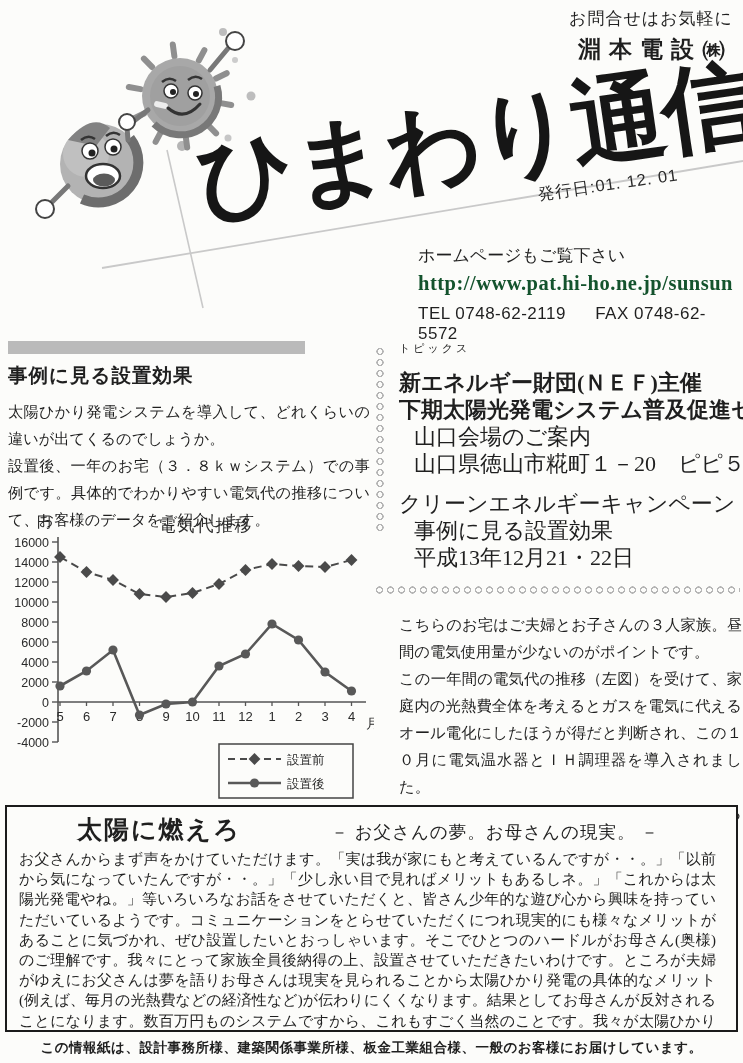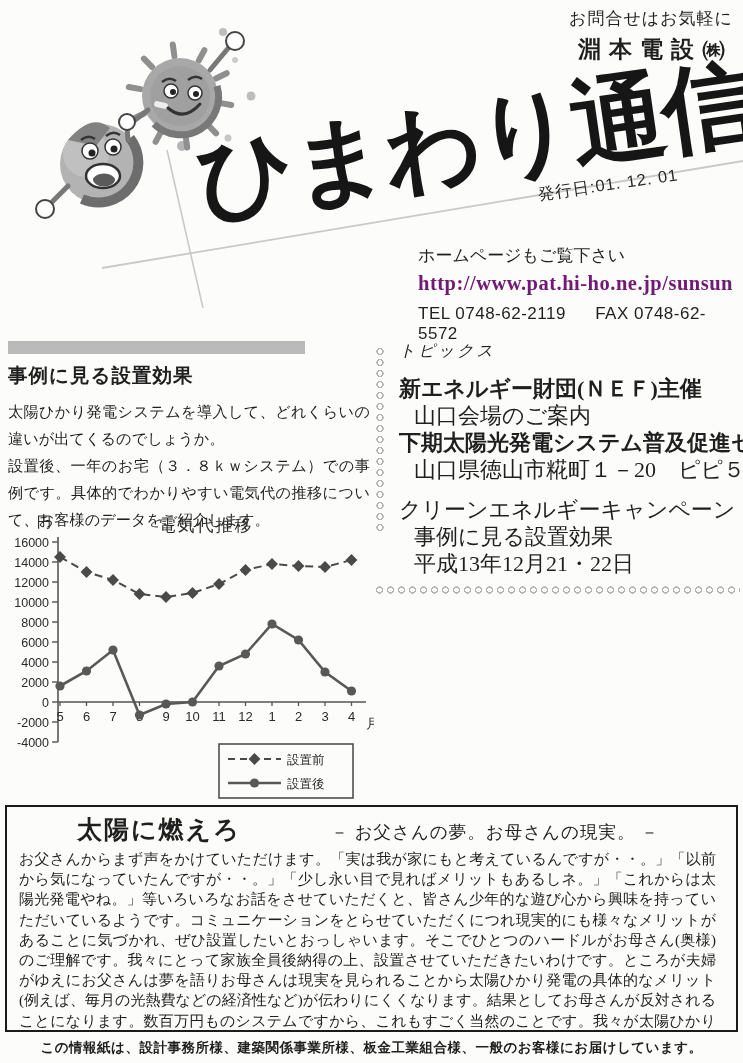--- a/index.html
+++ b/index.html
@@ -18,42 +18,42 @@
 
   .title-main{position:absolute;left:198px;top:128px;font-size:95px;font-weight:900;
               letter-spacing:-3px;white-space:nowrap;transform:rotate(-8.2deg);
               transform-origin:0 50%;line-height:1.1;color:#161616;}
   .issue-date{position:absolute;left:538px;top:184px;font-size:16.5px;letter-spacing:1px;
               transform:rotate(-8deg);transform-origin:0 50%;white-space:nowrap;color:#2a2a2a;}
 
   .web-block{position:absolute;left:418px;top:244px;}
   .web-note{font-size:17px;margin-bottom:5px;}
   .web-url{font-family:"Liberation Serif","DejaVu Serif",serif;font-weight:bold;font-size:20.5px;
-           letter-spacing:.5px;margin-bottom:9px;color:#701a75;}
+           letter-spacing:.5px;margin-bottom:9px;color:#14532d;}
   .web-telfax{font-size:17px;letter-spacing:.5px;}
   .web-telfax .fax{margin-left:24px;}
 
   
   .case{position:absolute;left:8px;top:341px;width:362px;}
   .case-bar{width:297px;height:13px;background:#bababa;margin-bottom:8px;}
   .case-title{font-size:19.5px;font-weight:bold;margin:0 0 9px 0;letter-spacing:1px;}
   .case-paras p{margin:0;font-size:15.2px;line-height:27px;text-align:justify;}
 
   .chart-wrap{position:absolute;left:6px;top:506px;width:368px;height:300px;}
 
   
   .chain-v{position:absolute;left:374px;top:346px;width:12px;height:188px;
            background-image:radial-gradient(circle 4px at 50% 50%, rgba(0,0,0,0) 2.1px, #b5b5b5 2.2px, #b5b5b5 3.6px, rgba(0,0,0,0) 3.7px);
            background-size:12px 11px;background-repeat:repeat-y;}
   .chain-h{position:absolute;left:374px;top:584px;width:366px;height:12px;
            background-image:radial-gradient(circle 4px at 50% 50%, rgba(0,0,0,0) 2.1px, #b5b5b5 2.2px, #b5b5b5 3.6px, rgba(0,0,0,0) 3.7px);
            background-size:11px 12px;background-repeat:repeat-x;}
 
   .topics{position:absolute;left:399px;top:341px;width:342px;}
-  .topics-heading{font-style:italic;font-size:16px;letter-spacing:3px;margin-bottom:13px;}
+  .topics-heading{font-size:11px;letter-spacing:3px;margin-bottom:13px;}
   .topic-line{font-size:22px;line-height:27px;white-space:nowrap;}
   .topic-line.ind{padding-left:15px;}
   .topic-line.b{font-weight:bold;}
   .topic-line.gap{margin-top:13px;}
 
   .house{position:absolute;left:399px;top:611px;width:343px;}
   .house p{margin:0;font-size:15.3px;line-height:27px;text-align:justify;}
 
   
   .essay{position:absolute;left:5px;top:805px;width:733px;height:227px;border:2px solid #1b1b1b;
@@ -244,30 +244,35 @@
         <line x1="222" y1="277" x2="275" y2="277" stroke="#585858" stroke-width="2.6"></line>
         <circle cx="248.5" cy="277" r="4.6" fill="#585858"></circle>
         <text x="281" y="281.5" font-size="12.5" fill="#2a2a2a">設置後</text>
       </svg></div>
 
   <div class="chain-v"></div>
   <div class="topics serif">
     <div class="topics-heading">トピックス</div>
     <div>
         <div class="topic-line b">新エネルギー財団(ＮＥＦ)主催</div>
+        <div class="topic-line b">下期太陽光発電システム普及促進セミナー</div>
         <div class="topic-line ind">山口会場のご案内</div>
-        <div class="topic-line b">下期太陽光発電システム普及促進セミナー</div>
         <div class="topic-line ind">山口県徳山市糀町１－20　ピピ５１０</div>
         <div class="topic-line gap">クリーンエネルギーキャンペーン</div>
         <div class="topic-line ind">事例に見る設置効果</div>
         <div class="topic-line ind">平成13年12月21・22日</div>
       </div>
   </div>
   <div class="chain-h"></div>
 
+  <div class="house serif">
+      <p>こちらのお宅はご夫婦とお子さんの３人家族。昼間の電気使用量が少ないのがポイントです。</p>
+      <p>この一年間の電気代の推移（左図）を受けて、家庭内の光熱費全体を考えるとガスを電気に代えるオール電化にしたほうが得だと判断され、この１０月に電気温水器とＩＨ調理器を導入されました。</p>
+      <p>来年の今ごろに光熱費がどれだけ改善されているか楽しみです。</p>
+    </div>
 
   <div class="essay">
     <div class="essay-head">
       <span class="essay-title">太陽に燃えろ</span>
       <span class="essay-sub serif">－ お父さんの夢。お母さんの現実。 －</span>
     </div>
     <p class="essay-body serif">お父さんからまず声をかけていただけます。「実は我が家にもと考えているんですが・・。」「以前から気になっていたんですが・・。」「少し永い目で見ればメリットもあるしネ。」「これからは太陽光発電やね。」等いろいろなお話をさせていただくと、皆さん少年的な遊び心から興味を持っていただいているようです。コミュニケーションをとらせていただくにつれ現実的にも様々なメリットがあることに気づかれ、ぜひ設置したいとおっしゃいます。そこでひとつのハードルがお母さん(奥様)のご理解です。我々にとって家族全員後納得の上、設置させていただきたいわけです。ところが夫婦がゆえにお父さんは夢を語りお母さんは現実を見られることから太陽ひかり発電の具体的なメリット(例えば、毎月の光熱費などの経済性など)が伝わりにくくなります。結果としてお母さんが反対されることになります。数百万円ものシステムですから、これもすごく当然のことです。我々が太陽ひかり発電の説明をさせていただくおりには、常にご夫婦お揃いでお話できる機会を大切にしています。このことは誤解をなくすためにも本当に大切です。</p>
 
   </div>
 

